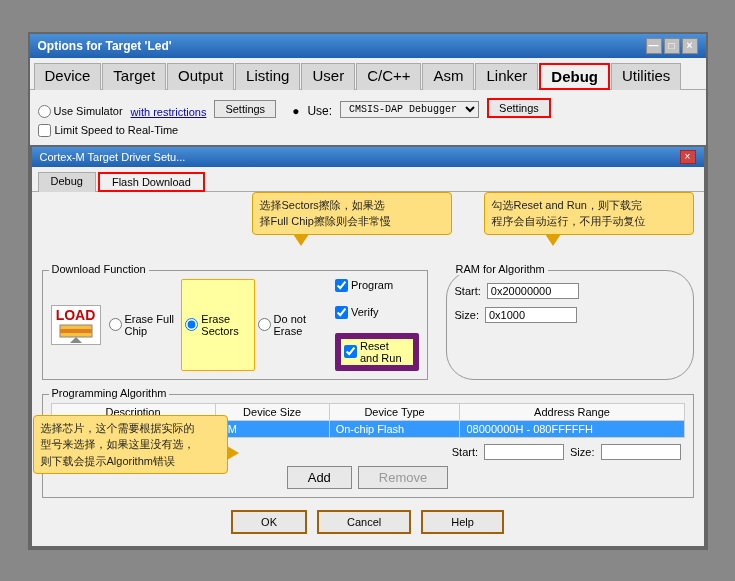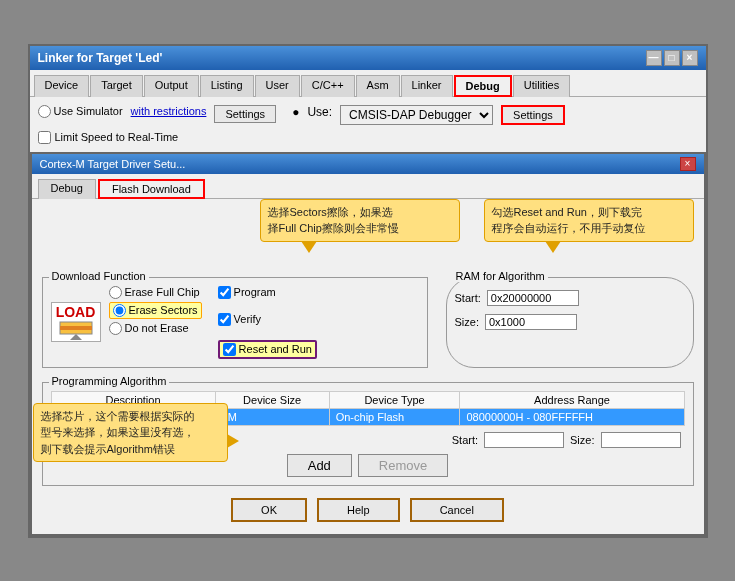--- a/index.html
+++ b/index.html
@@ -58,21 +58,21 @@
       padding: 4px 4px 0;
       gap: 1px;
     }
 
     .tab {
       padding: 3px 10px;
       background: #d8d8d8;
       border: 1px solid #aaa;
       border-bottom: none;
       cursor: pointer;
-      font-size: 11px;
+      font-size: 15px;
       position: relative;
       top: 1px;
     }
 
     .tab.active {
       background: #f0f0f0;
       border-bottom: 1px solid #f0f0f0;
       font-weight: bold;
     }
 
@@ -81,21 +81,21 @@
       color: #000;
     }
 
     .content-area {
       padding: 6px 8px;
     }
 
     
     .sim-row {
       display: flex;
-      align-items: flex-start;
+      align-items: flex-end;
       gap: 8px;
       margin-bottom: 4px;
       padding: 2px 0;
     }
 
     .radio-label {
       display: flex;
       align-items: center;
       gap: 3px;
       font-size: 11px;
@@ -114,23 +114,24 @@
       border: 1px solid #888;
       cursor: pointer;
       font-size: 11px;
     }
 
     .settings-btn.highlighted {
       border: 2px solid red;
     }
 
     select {
-      font-size: 12px;
+      font-size: 10px;
       padding: 1px 4px;
       border: 1px solid #888;
+      font-family: Liberation Mono, monospace;
     }
 
     .limit-row {
       display: flex;
       align-items: flex-start;
       gap: 4px;
       font-size: 11px;
     }
 
     
@@ -366,50 +367,49 @@
     
     .radio-highlight {
       background: #ffffa0;
       border: 1px solid orange;
       padding: 1px 3px;
       border-radius: 2px;
     }
 
     .reset-check-highlight {
       background: #ffffa0;
-      border: 2px solid #701a75;
+      border: 6px solid #701a75;
       padding: 1px 3px;
       border-radius: 2px;
       display: flex;
       align-items: center;
       gap: 3px;
     }
 
     .download-layout {
       display: flex;
       gap: 8px;
     }
 
     .erase-check-block {
       display: flex;
-      flex-direction: column;
       gap: 3px;
     }
 
     .cortex-content {
       padding: 4px;
     }
   </style>
 </head>
 <body>
 
 <div class="main-window" style="position:relative;">
 
   <div class="title-bar">
-    <span>Linker for Target 'Led'</span>
+    <span>Options for Target 'Led'</span>
     <div class="title-bar-buttons">
       <div class="title-btn">—</div>
       <div class="title-btn">□</div>
       <div class="title-btn">×</div>
     </div>
   </div>
 
   <div class="tab-bar">
     <div class="tab">Device</div>
     <div class="tab">Target</div>
@@ -451,21 +451,21 @@
       <div class="cortex-x-btn">×</div>
     </div>
 
     <div class="inner-tab-bar">
       <div class="inner-tab">Debug</div>
       <div class="inner-tab active highlighted">Flash Download</div>
     </div>
 
     <div class="cortex-content" style="position:relative;">
 
-      <div class="callout" style="left:228px; top:0px; width:200px; z-index:20;">
+      <div class="callout" style="left:220px; top:0px; width:200px; z-index:20;">
         <span style="white-space:pre-line;">选择Sectors擦除，如果选
 择Full Chip擦除则会非常慢</span>
         
         <div style="position:absolute; bottom:-12px; left:40px; width:0; height:0; border-left:8px solid transparent; border-right:8px solid transparent; border-top:12px solid #e0a000;"></div>
       </div>
 
       <div class="callout" style="right:10px; top:0px; width:210px; z-index:20;">
         <span style="white-space:pre-line;">勾选Reset and Run，则下载完
 程序会自动运行，不用手动复位</span>
         <div style="position:absolute; bottom:-12px; left:60px; width:0; height:0; border-left:8px solid transparent; border-right:8px solid transparent; border-top:12px solid #e0a000;"></div>
@@ -570,19 +570,19 @@
           <span style="white-space:pre-line;">选择芯片，这个需要根据实际的
 型号来选择，如果这里没有选，
 则下载会提示Algorithm错误</span>
           
           <div style="position:absolute; top:30px; right:-12px; width:0; height:0; border-top:7px solid transparent; border-bottom:7px solid transparent; border-left:12px solid #e0a000;"></div>
         </div>
       </div>
 
       <div class="bottom-buttons">
         <button class="bottom-btn">OK</button>
+        <button class="bottom-btn">Cancel</button>
         <button class="bottom-btn">Help</button>
-        <button class="bottom-btn">Cancel</button>
       </div>
 
     </div>
   </div>
 </div>
 
 </body></html>

